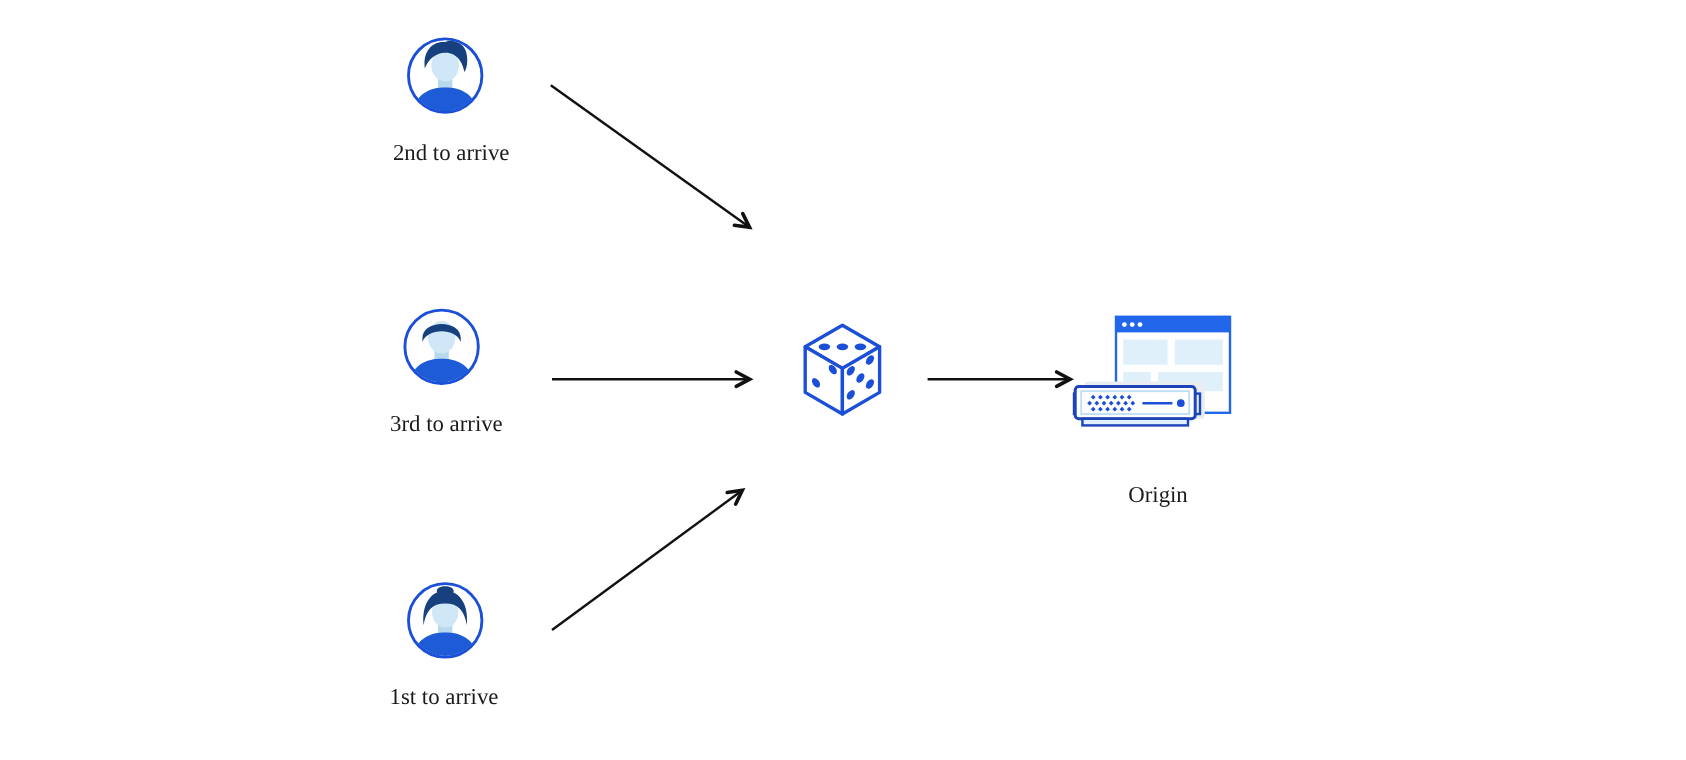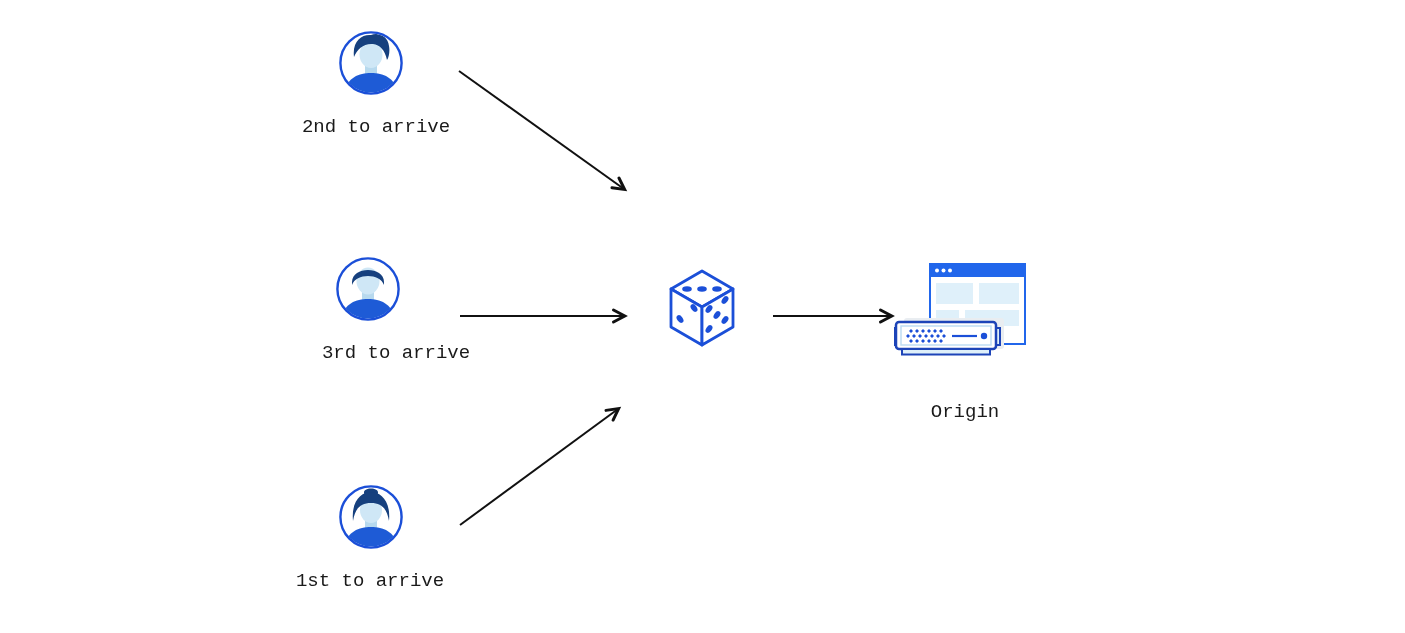--- a/index.html
+++ b/index.html
@@ -1,19 +1,19 @@
 <!DOCTYPE html>
 <html style="--bg: #ffffff; --accent-blue: #1b4fd8; --header-blue: #2166eb; --shirt-blue: #1e5bd6; --hair-navy: #16407e; --face-blue: #cfe7f6; --neck-blue: #b7d9ee; --panel-blue: #dff0fa; --server-border: #1d44b8; --arrow-color: #111111; --text-color: #1a1a1a;"><head>
 <meta charset="utf-8">
 <style>
   html,body { margin:0; padding:0; background:#fff; }
   .canvas {
     position:relative; width:1405px; height:633px;
     background:var(--bg,#ffffff);
-    font-family:Liberation Mono, monospace;
+    font-family:Liberation Serif, serif;
     overflow:hidden;
   }
   .abs { position:absolute; }
   .node-label {
     position:absolute; transform:translateX(-50%);
     font-size:19px; line-height:1.25; color:var(--text-color,#1a1a1a);
     white-space:nowrap;
   }
   .arrows-layer { position:absolute; left:0; top:0; pointer-events:none; }
   .arrow-stroke { stroke:var(--arrow-color,#111111); }
@@ -81,21 +81,21 @@
         </defs>
       <circle class="ring" cx="33" cy="33" r="30.6"></circle>
       <g clip-path="url(#clipB)">
         <rect class="fill-neck" x="27" y="30" width="12" height="16"></rect>
         <path class="fill-shirt" d="M5,66 C8,48 20,43 33,43 C46,43 58,48 61,66 Z"></path>
         <ellipse class="fill-face" cx="33" cy="25" rx="11.5" ry="13.5"></ellipse>
         <path class="fill-hair" d="M17,26 C17,10 49,10 49,26 L49,29 C45,17 21,17 17,29 Z"></path>
       </g>
     </svg>
   </div>
-  <div class="node-label" style="left:396px; top:342px;">3rd to arrive</div>
+  <div class="node-label" style="left:372px; top:342px;">3rd to arrive</div>
 
   <div class="abs" style="left:338px; top:484px;">
     <svg width="66" height="66" viewBox="0 0 66 66">
       <defs>
           <clipPath id="clipC">
             <circle cx="33" cy="33" r="29.6"></circle>
           </clipPath>
         </defs>
       <circle class="ring" cx="33" cy="33" r="30.6"></circle>
       <g clip-path="url(#clipC)">

